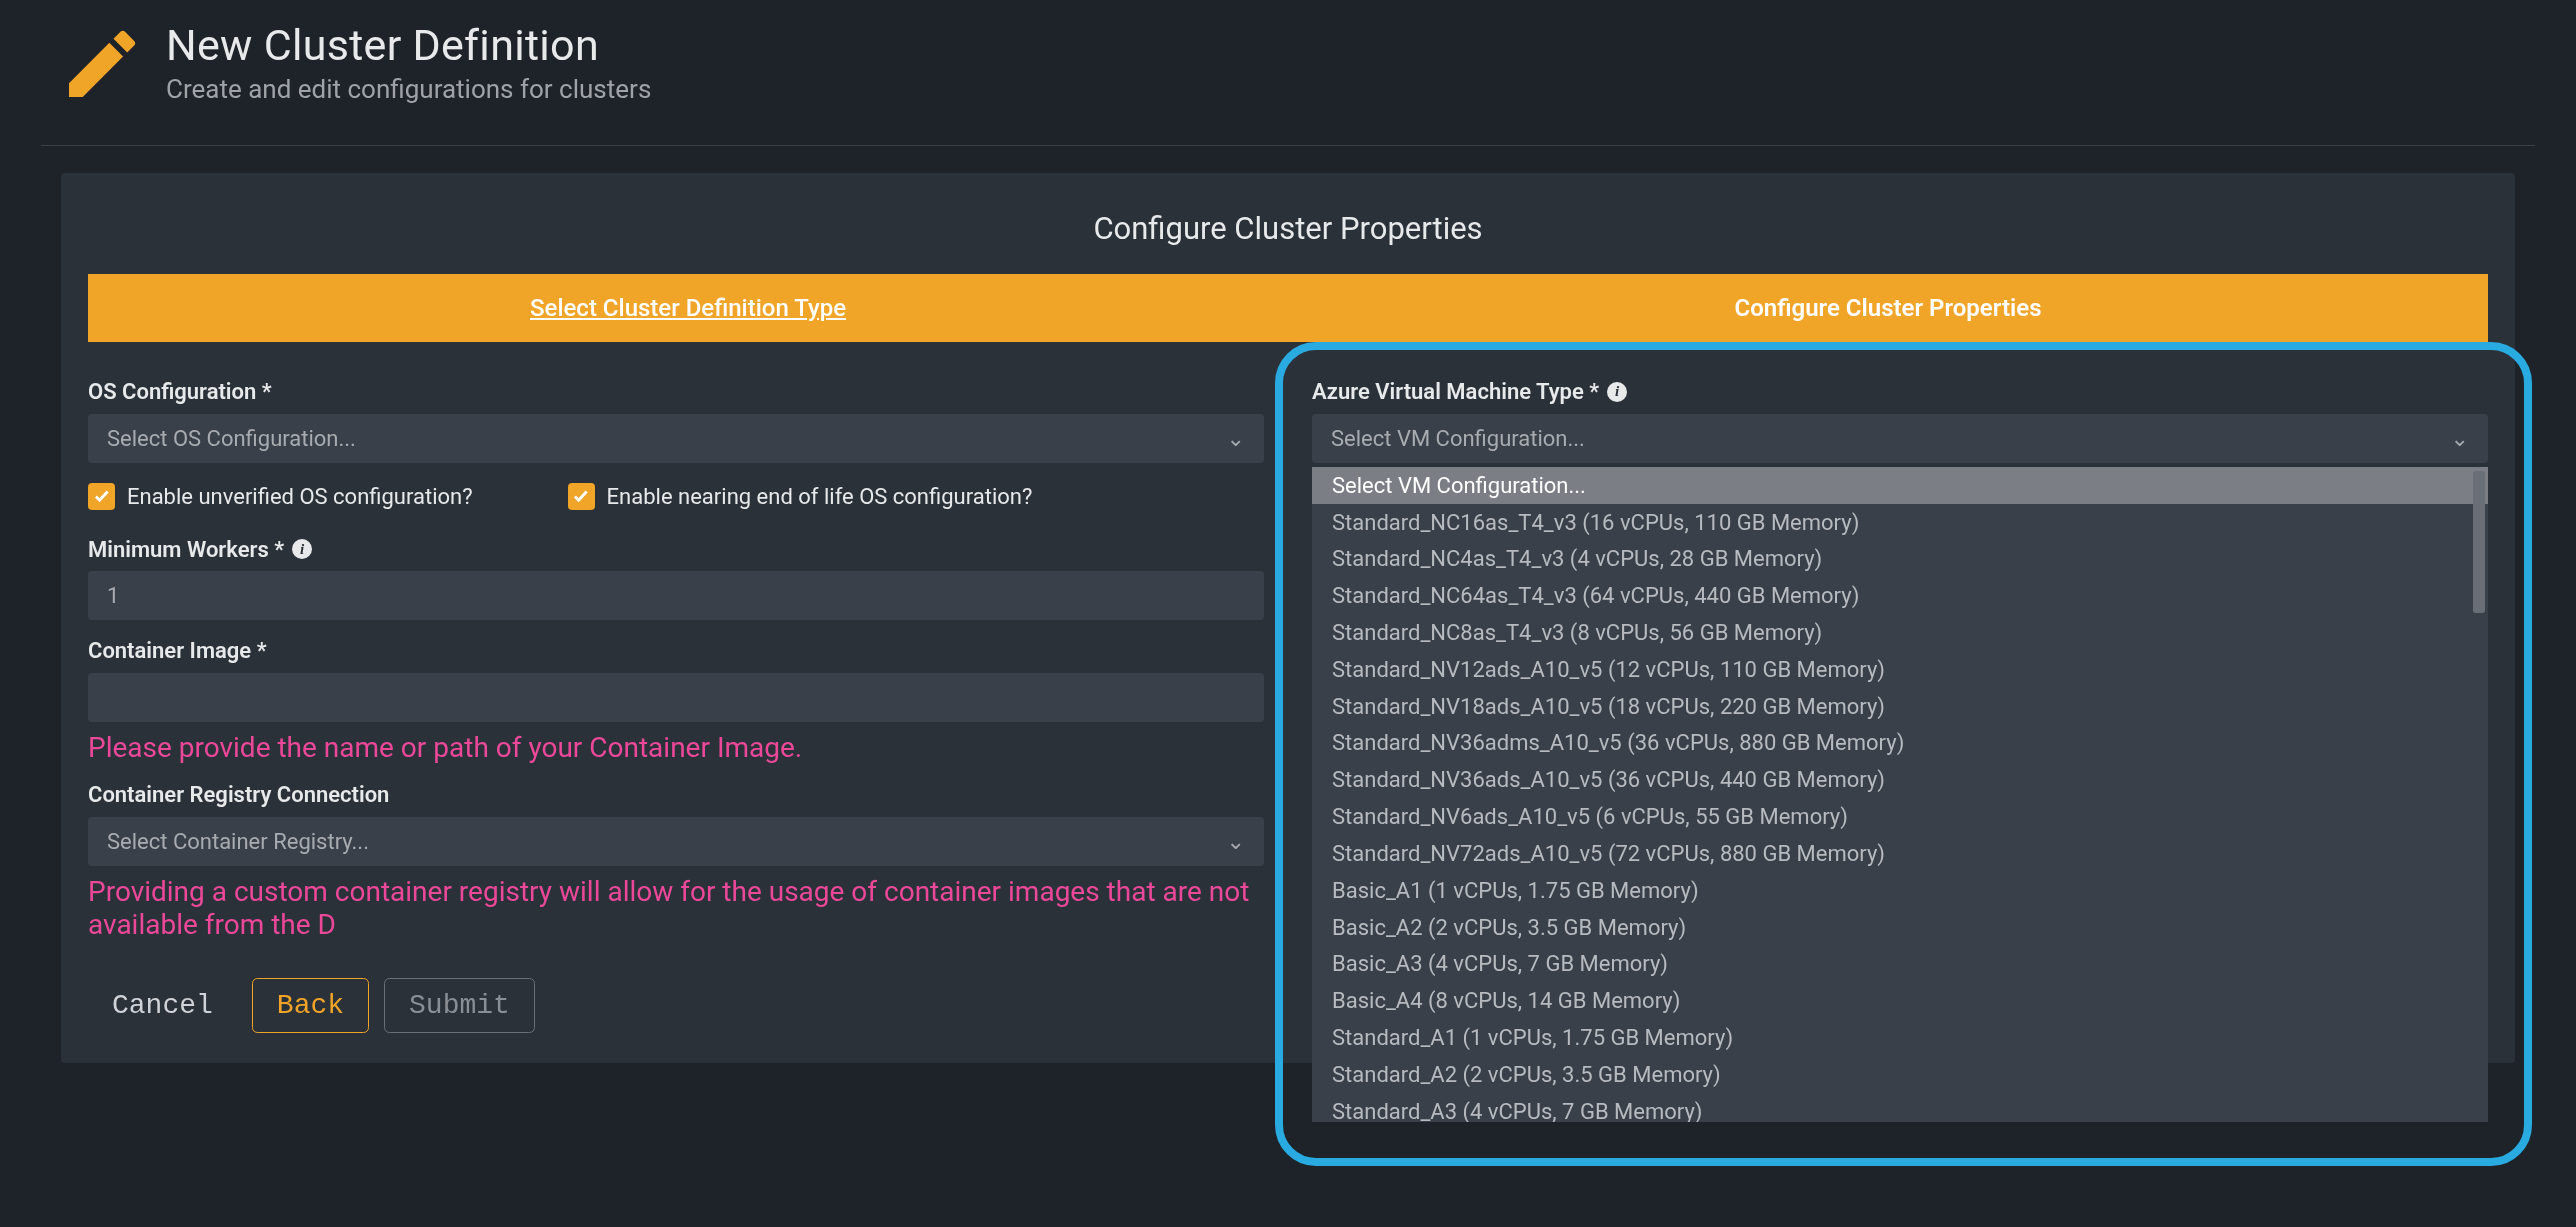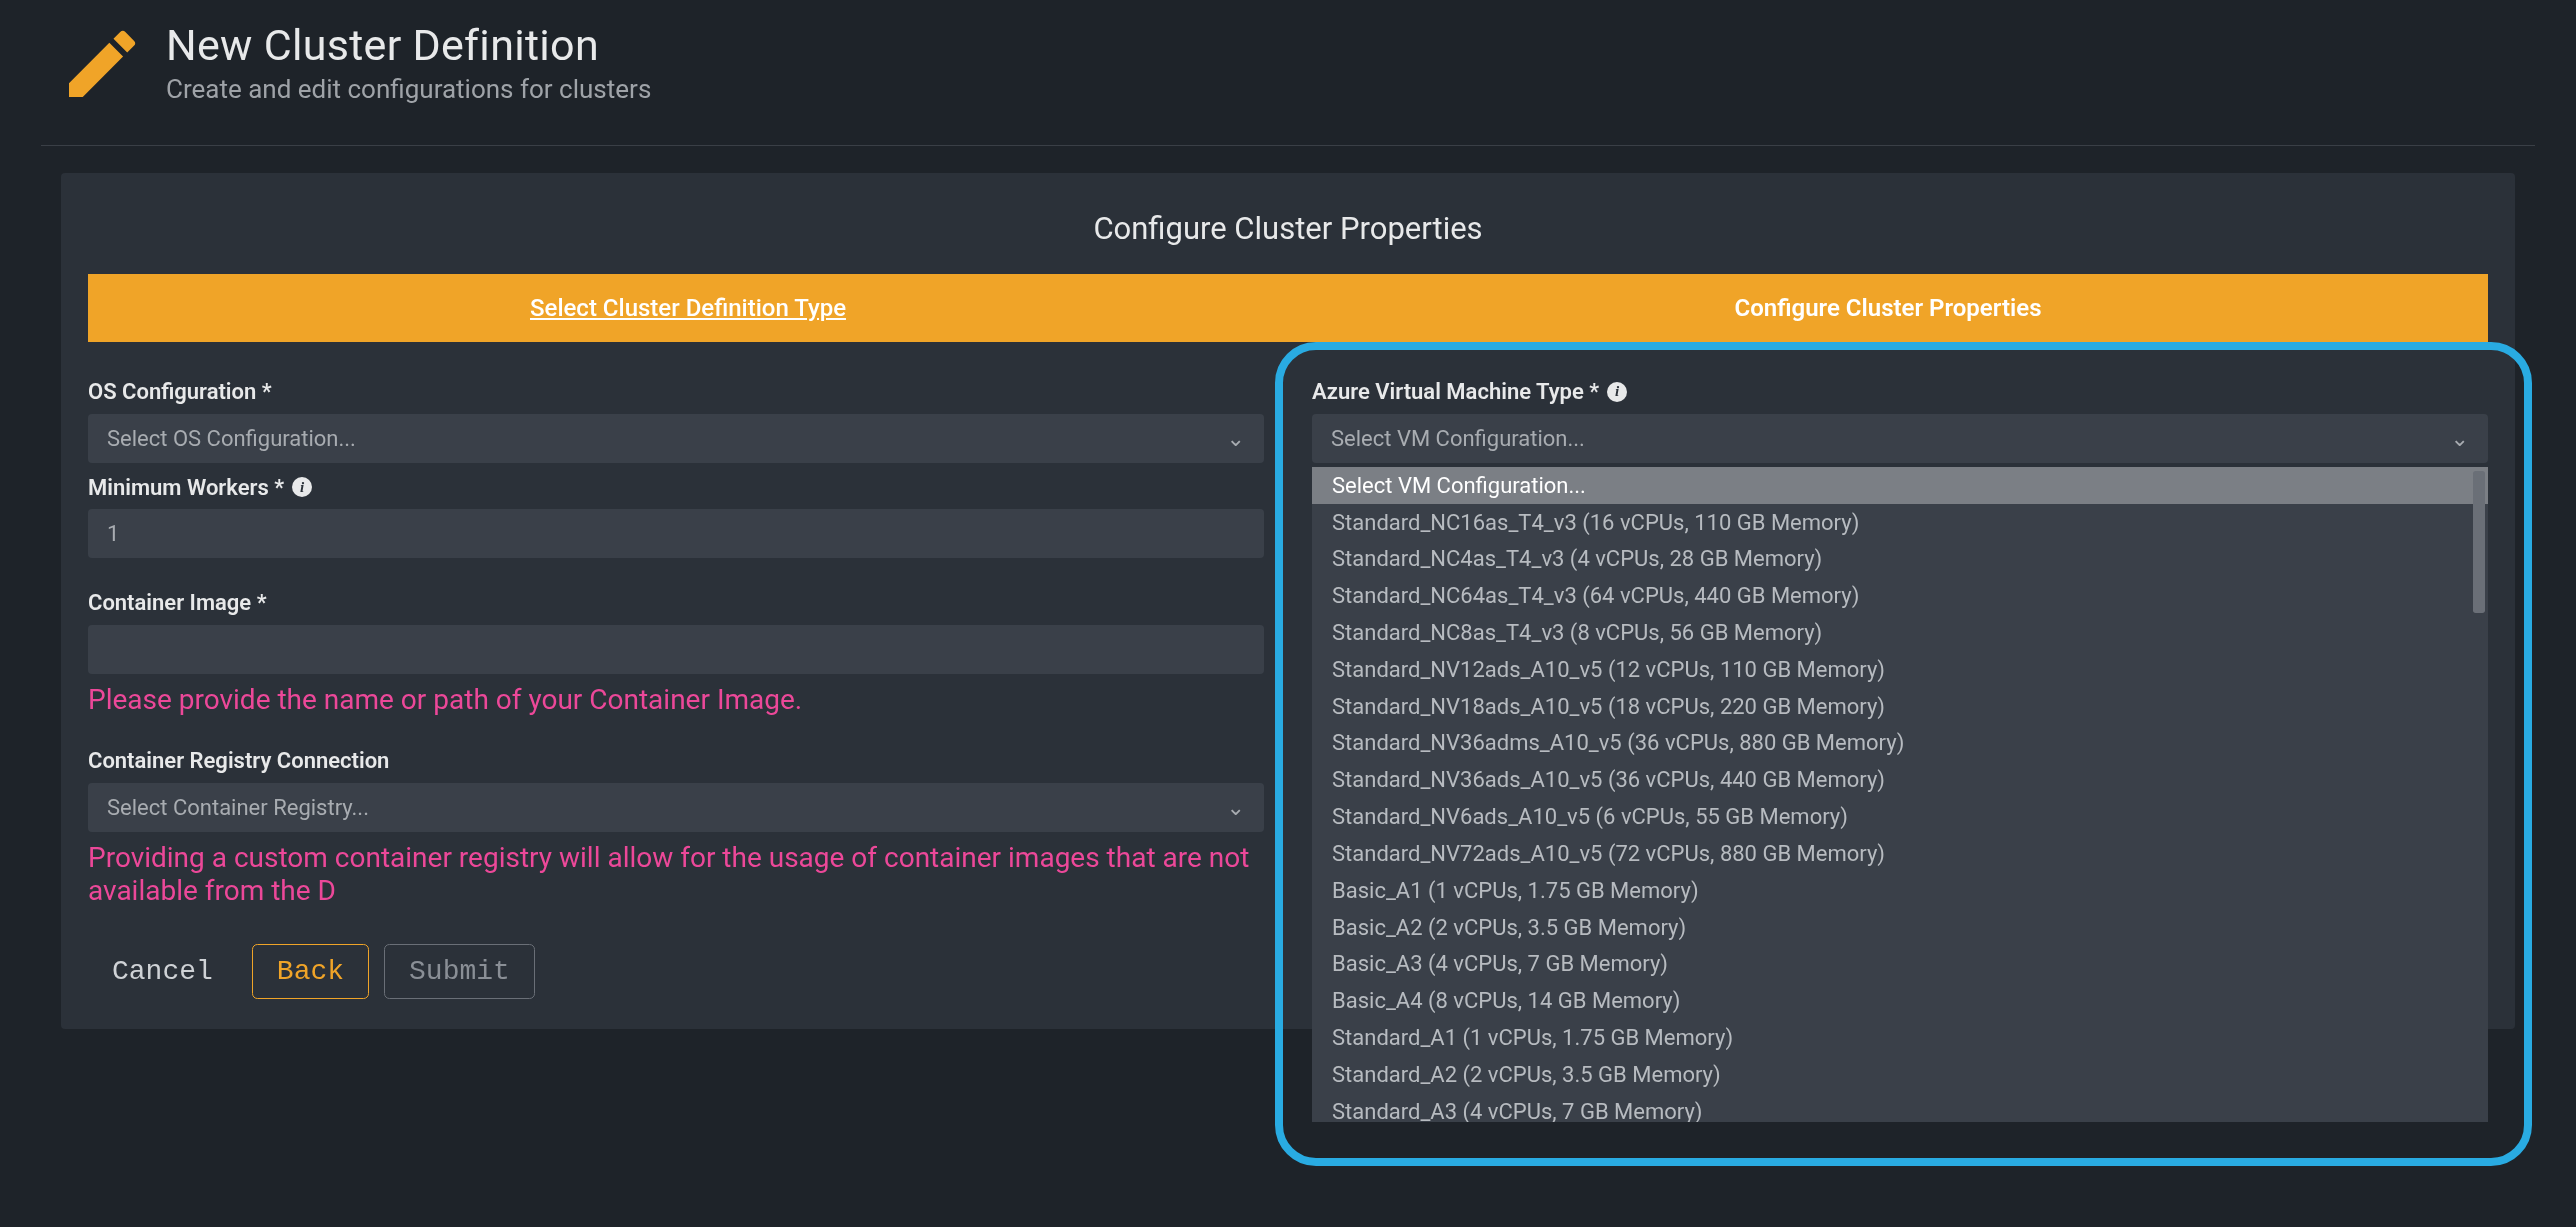--- a/index.html
+++ b/index.html
@@ -109,21 +109,21 @@
     position: relative;
   }
   .select { cursor: pointer; display:flex; align-items:flex-start; justify-content:space-between;}
   .select .chev { color:#a8acb1; }
   .text-input { color:#e8e9ea; }
   .helper {
     font-size: 28px;
     color: #ec4899;
     margin-top: 9.5px;
   }
-  .group { margin-bottom: 32px; }
+  .group { margin-bottom: 18px; }
 
   .check-row {
     display: flex;
     gap: 95px;
     margin: 20px 0 27px 0;
   }
   .check-item { display:flex; align-items:center; gap:12px; font-size:22px; color:#e8e9ea;}
   .checkbox {
     width: 27px; height: 27px;
     background: #f0a428;
@@ -221,20 +221,38 @@
 
       <div class="col-left">
         <div class="group" style="margin-bottom:12px;">
           <div class="form-label">OS Configuration *</div>
           <div class="select">
             <span>Select OS Configuration...</span>
             <span class="chev">⌄</span>
           </div>
         </div>
 
+        <div class="check-row">
+          <div class="check-item">
+            <span class="checkbox">
+              <svg viewBox="0 0 24 24" fill="none" stroke="#fff" stroke-width="4">
+                  <polyline points="4,13 9,18 20,6"></polyline>
+                </svg>
+            </span>
+            <span>Enable unverified OS configuration?</span>
+          </div>
+          <div class="check-item">
+            <span class="checkbox">
+              <svg viewBox="0 0 24 24" fill="none" stroke="#fff" stroke-width="4">
+                  <polyline points="4,13 9,18 20,6"></polyline>
+                </svg>
+            </span>
+            <span>Enable nearing end of life OS configuration?</span>
+          </div>
+        </div>
 
         <div class="group">
           <div class="form-label">
             <span>Minimum Workers *</span>
             <span class="info-badge">i</span>
           </div>
           <div class="text-input">
              <span style="color:#a8acb1;">1</span>
           </div>
         </div>

